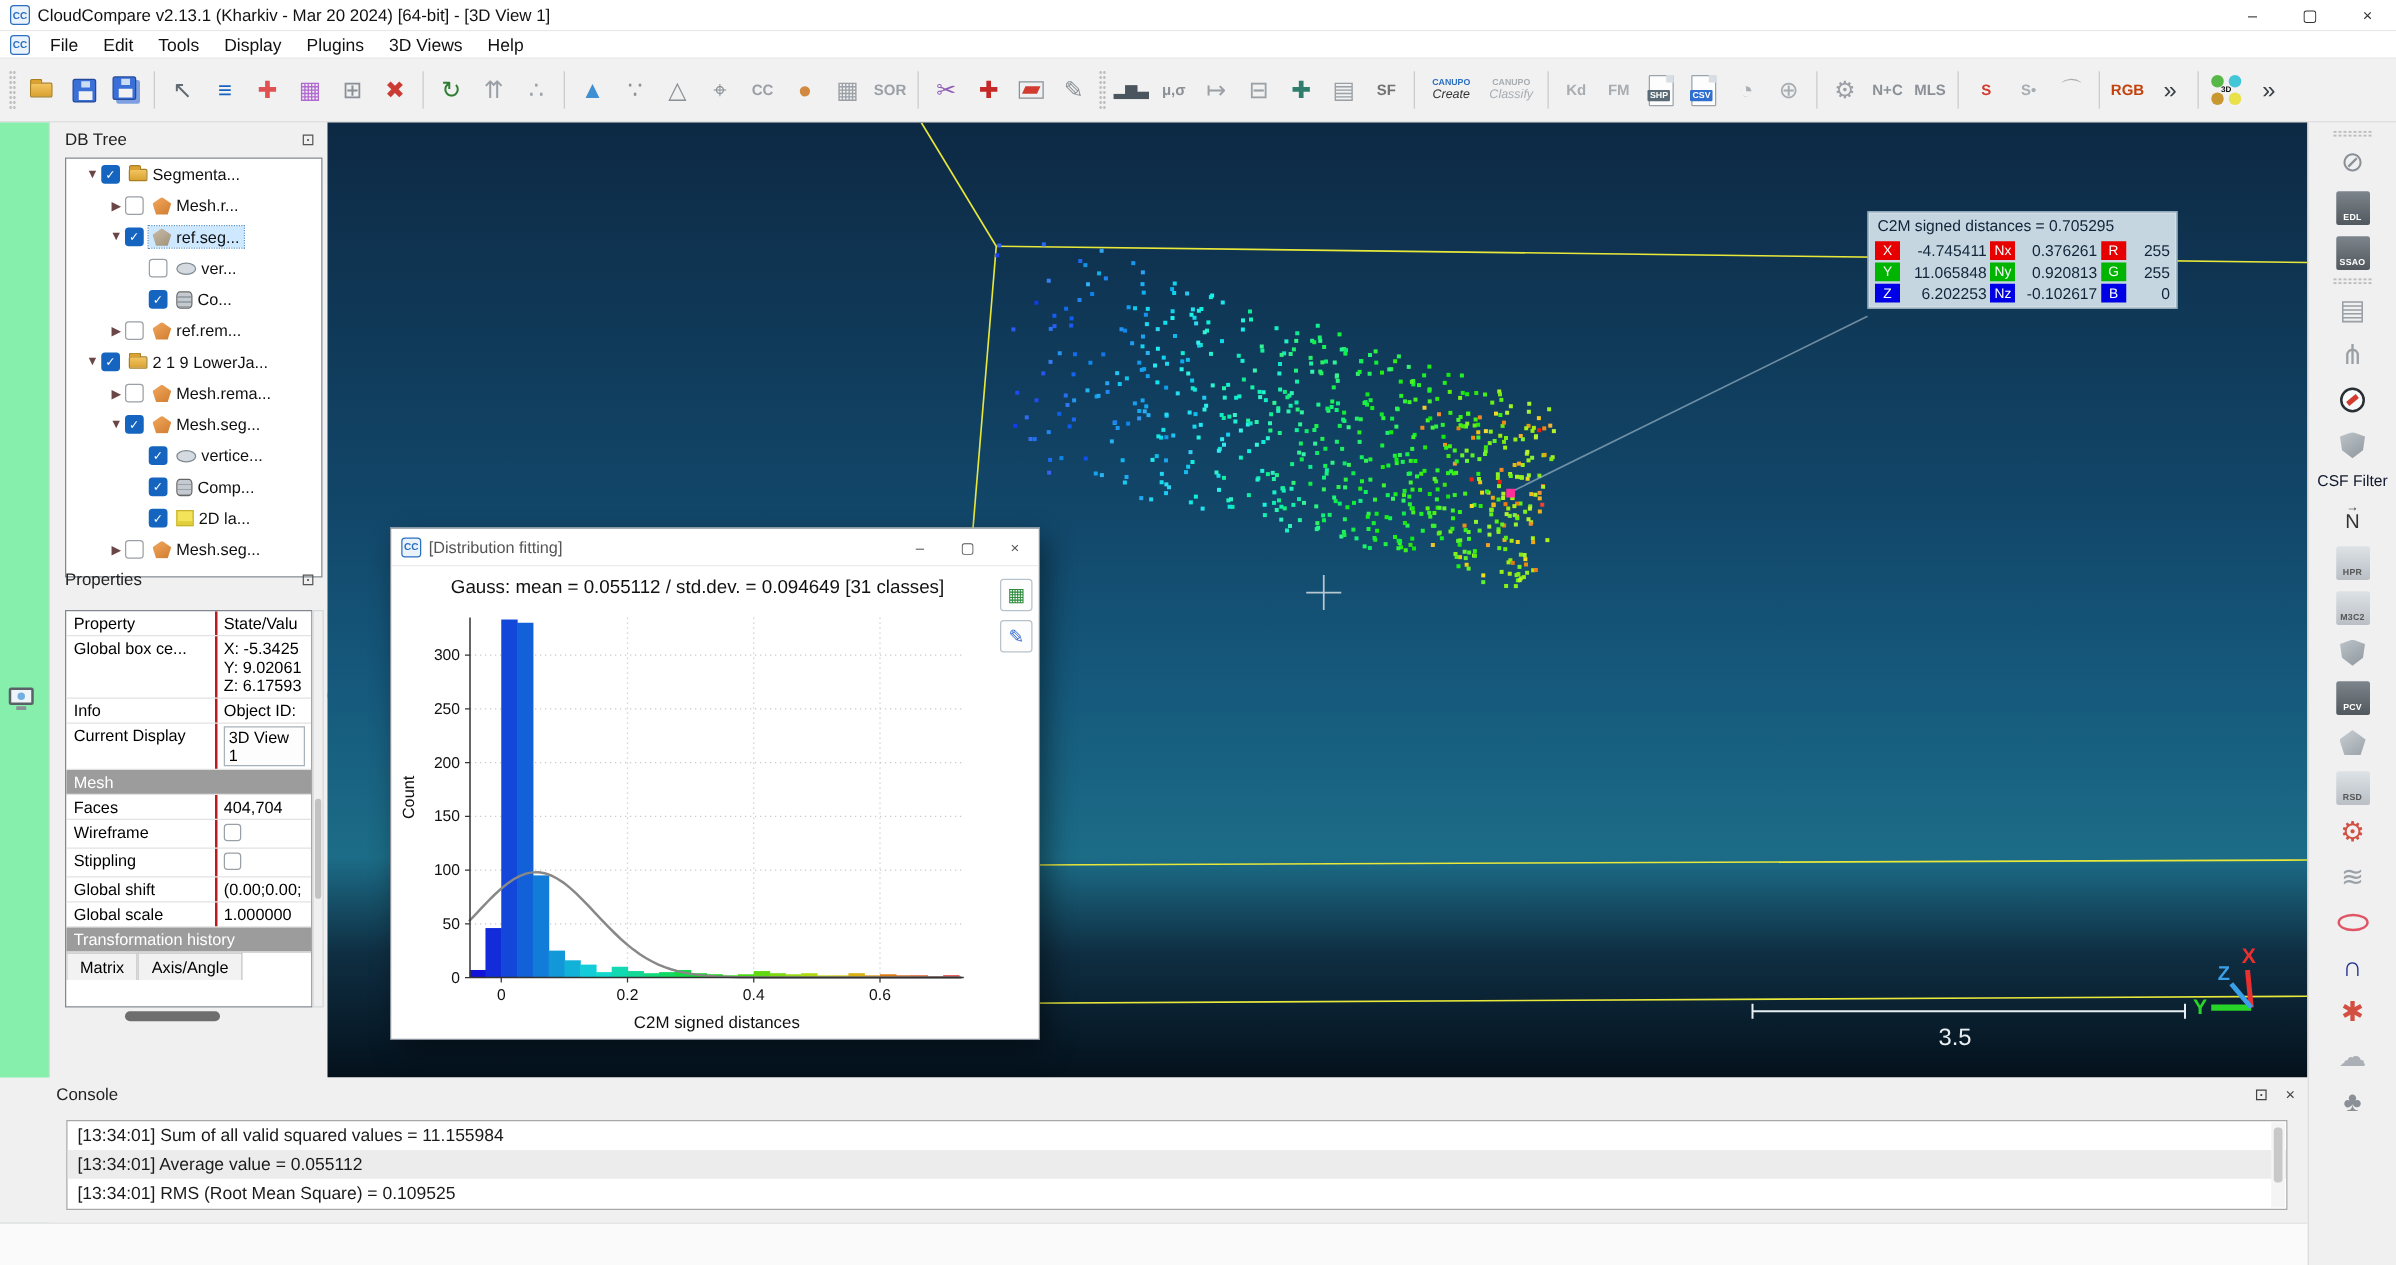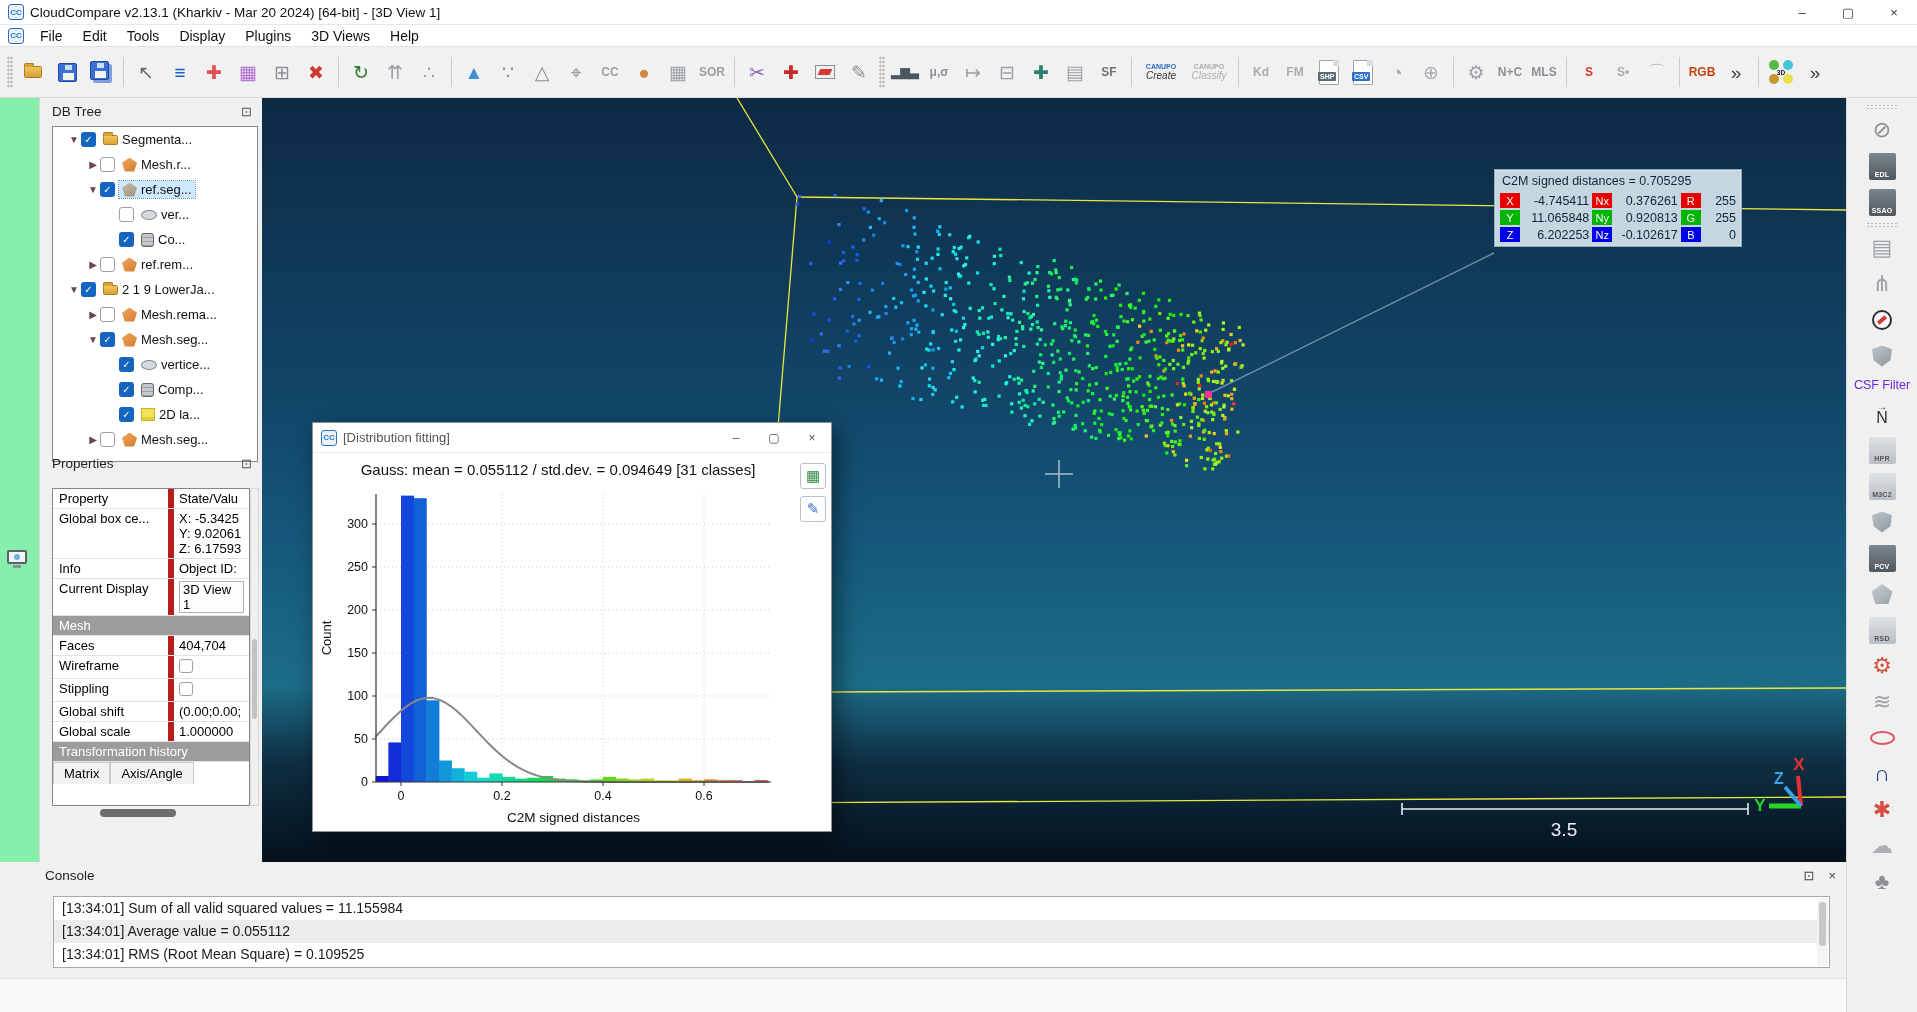--- a/index.html
+++ b/index.html
@@ -92,21 +92,21 @@
   .tile-gray { background:linear-gradient(#dde2e6,#b9bfc5); } .tile-gray b { color:#555; }
   .ic-shield { width:20px; height:21px; background:linear-gradient(145deg,#bcc4ca,#8f979e); 
     clip-path:polygon(50% 0,100% 18%,92% 70%,50% 100%,8% 70%,0 18%); }
   .ic-pentagon { width:21px; height:20px; background:linear-gradient(145deg,#c8ced4,#9aa2a8);
     clip-path:polygon(50% 0,100% 38%,81% 100%,19% 100%,0 38%); }
   .ic-ellipse { width:25px; height:14px; border:2.5px solid #e05565; border-radius:50%; }
   .ic-compass { width:20px; height:20px; border:2px solid #2a2f34; border-radius:50%; background:#f8fafc; position:relative; }
   .ic-compass::after { content:""; position:absolute; left:3px; top:6px; width:10px; height:4px; background:#d23b2f; transform:rotate(-40deg); }
   .ic-ntool { display:flex; flex-direction:column; align-items:center; line-height:.9; }
   .ic-ntool .a { font-size:10px; color:#333; } .ic-ntool .n { font-size:16px; color:#333; font-weight:500; }
-  .bar-label { font-size:12.5px; color:#6d28d9; margin:4px 0; }
+  .bar-label { font-size:12.5px; color:#0f172a; margin:4px 0; }
 
   
   #left-dock { position:absolute; left:0; top:98px; width:40px; height:914px; background:#86efac;
     border-right:1px solid #d8d8d8; display:flex; align-items:center; padding-top:4px; }
   #left-dock .tbi { min-width:34px; height:34px; margin:1.5px 0; }
   #right-dock { position:absolute; left:1846px; top:98px; width:71px; height:914px; background:#f0f0f0;
     border-left:1px solid #d8d8d8; display:flex; flex-direction:column; align-items:center; padding-top:4px; }
   #right-dock .tbi { min-width:36px; height:33px; margin:1.5px 0; }
   .vhandle { width:32px; height:6px; margin:2px 0;
     background-image:radial-gradient(#bdbdbd 1px, transparent 1.2px); background-size:4px 3px; }
@@ -132,21 +132,21 @@
     clip-path:polygon(50% 0,100% 38%,81% 100%,19% 100%,0 38%); }
   .ic-mesh.gray { background:linear-gradient(145deg,#c8bca8,#a09078); }
   .ic-cloudpts { width:16px; height:10px; background:#d4dadf; border:1px solid #7f8a92; border-radius:50%; }
   .ic-sf { width:13px; height:14px; background:repeating-linear-gradient(#c4cad0 0 3px,#9aa2aa 3px 4px); border:1px solid #666; border-radius:3px/4px; }
   .ic-label2d { width:14px; height:13px; background:#f2e35a; border:1px solid #c9b22e; box-shadow:inset 0 -3px 0 #e0ce3a; }
 
   
   #props-table { position:absolute; left:12px; top:38px; width:198px; height:318px; background:#fff;
     border:1px solid #828790; overflow:hidden; font-size:13px; color:#000; }
   .prow { display:flex; border-bottom:1px solid #e2e2e2; }
-  .prow .c1 { width:121px; padding:2px 2px 2px 6px; border-right:6px solid #b91c1c; flex:none;
+  .prow .c1 { width:121px; padding:2px 2px 2px 6px; border-right:2px solid #b91c1c; flex:none;
     white-space:nowrap; overflow:hidden; }
   .prow .c2 { flex:1; padding:2px 2px 2px 5px; white-space:pre-line; overflow:hidden; }
   .prow.psection { background:#9c9c9c; color:#fff; padding:2px 2px 2px 6px; font-size:13px; }
   .combo { border:1px solid #a8b2ba; background:#fdfdfd; padding:0 3px; display:inline-block; width:95%; }
   .ptabs { display:flex; }
   .ptabs span { flex:none; padding:3px 10px; background:#f2f2f2; border:1px solid #c8c8c8; border-bottom:none; font-size:13px; }
   .pcheck { width:14px; height:14px; border:1.5px solid #9aa0a6; border-radius:3px; background:#fff; display:inline-block; margin-top:1px; }
   #props-vscroll { position:absolute; left:210px; top:38px; width:9px; height:318px; background:#f0f0f0; border:1px solid #d8d8d8; }
   #props-vscroll .thumb { position:absolute; left:1px; top:150px; width:5px; height:80px; background:#c2c2c2; border-radius:3px; }
   #props-hscroll { position:absolute; left:12px; top:358px; width:207px; height:10px; background:#f0f0f0; }

